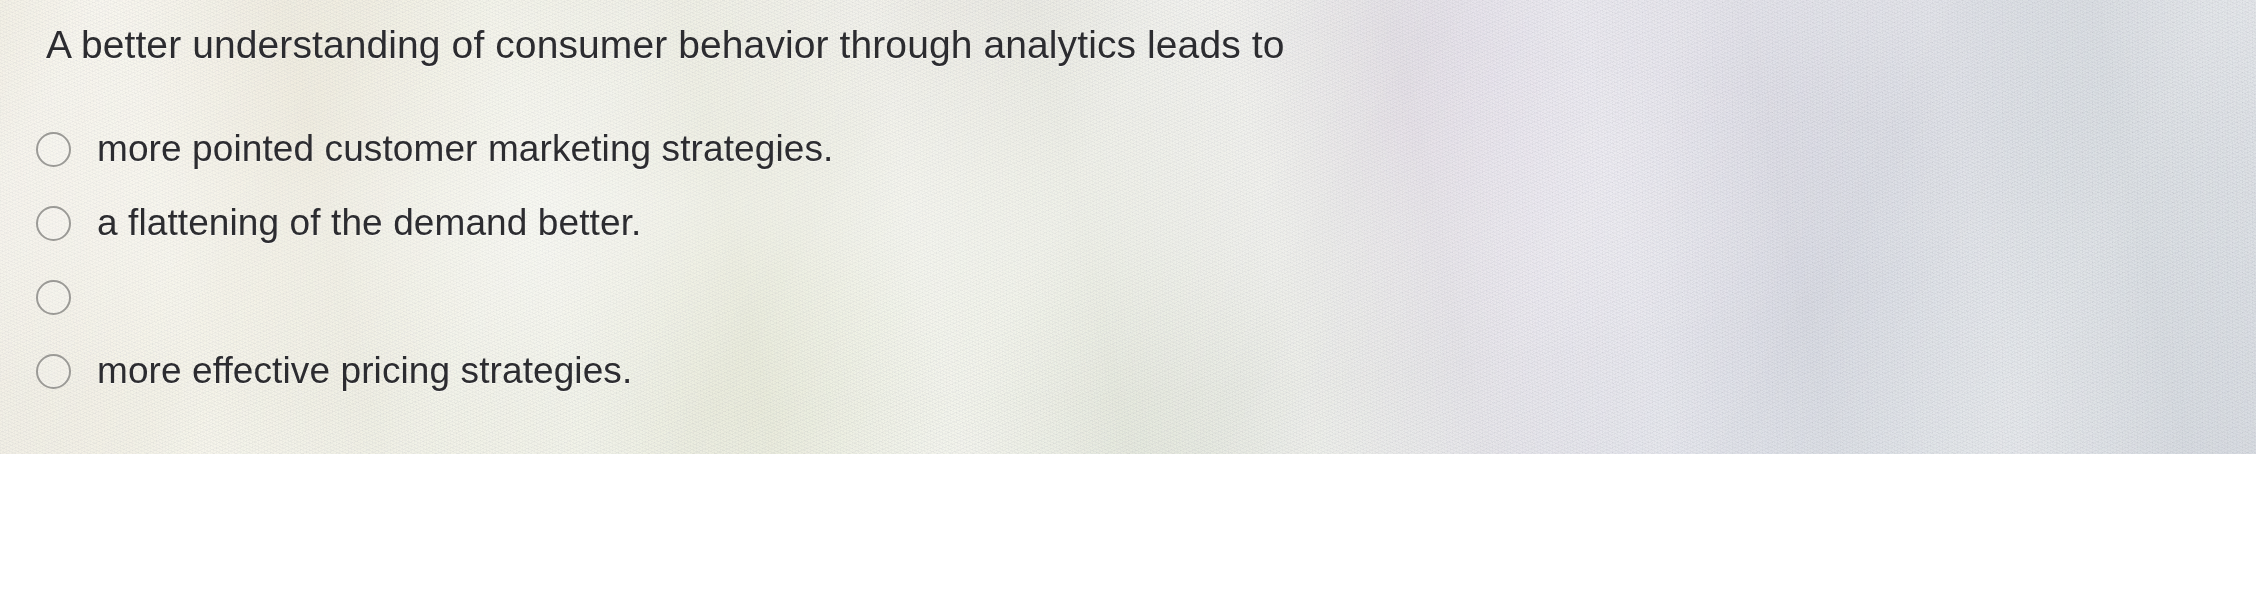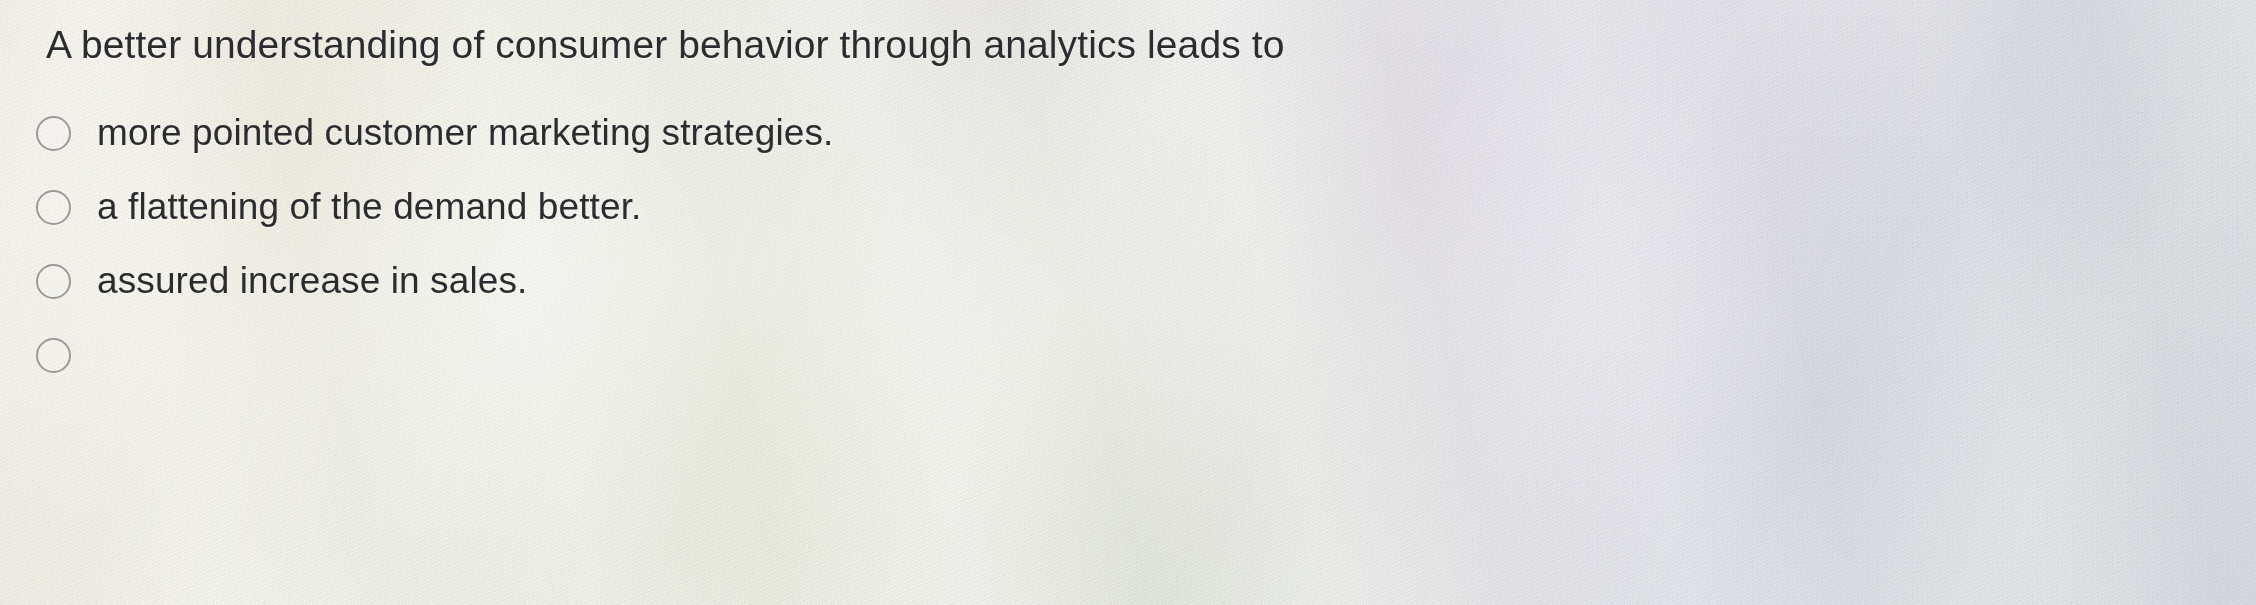--- a/index.html
+++ b/index.html
@@ -5,21 +5,21 @@
 <style>
   html, body {
     margin: 0;
     padding: 0;
     background: #ffffff;
   }
 
   #screen {
     position: relative;
     width: 2256px;
-    height: 605px;
+    height: 454px;
     overflow: hidden;
     font-family: "Liberation Sans", sans-serif;
     background-color: #e5e5e5;
     isolation: isolate;
     text-align: right;
   }
 
   
   .bg-layer {
     position: absolute;
@@ -150,21 +150,21 @@
     line-height: 1.15;
     color: #2c2c30;
     letter-spacing: 0.1px;
     white-space: nowrap;
     text-shadow: 0 1px 0 rgba(255,255,255,0.55);
   }
 
   .options {
     position: absolute;
     left: 0;
-    top: 96px;
+    top: 112px;
     width: 100%;
   }
 
   .option-row {
     display: flex;
     align-items: center;
     height: 74px;
     padding-left: 36px;
   }
 
@@ -216,22 +216,22 @@
         <span class="option-label">more pointed customer marketing strategies.</span>
       </div>
 
       <div class="option-row">
         <span class="radio"></span>
         <span class="option-label">a flattening of the demand better.</span>
       </div>
 
       <div class="option-row">
         <span class="radio"></span>
-        <span class="option-label">assured increase in sales.</span>
-      </div>
-
-      <div class="option-row">
-        <span class="radio"></span>
+      </div>
+
+      <div class="option-row">
+        <span class="radio"></span>
+        <span class="option-label">more effective pricing strategies.</span>
       </div>
 
     </div>
   </div>
 </div>
 
 </body></html>

